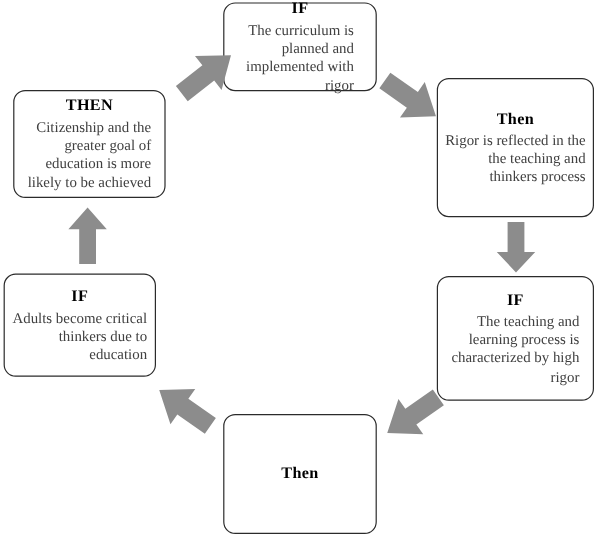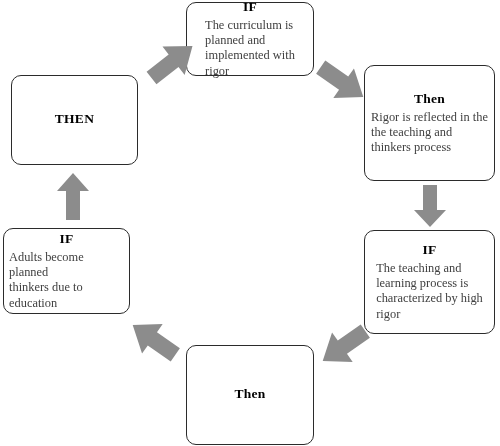--- a/index.html
+++ b/index.html
@@ -22,21 +22,21 @@
   .node {
     position: absolute;
     box-sizing: border-box;
     background: #ffffff;
     border: 1px solid #2b2b2b;
     border-radius: 10px;
     display: flex;
     flex-direction: column;
     align-items: center;
     justify-content: center;
-    text-align: left;
+    text-align: right;
     padding: 4px 5px;
   }
   .node-head {
     font-weight: bold;
     font-size: 13.5px;
     line-height: 1.25;
     letter-spacing: 0.3px;
     margin-bottom: 2px;
     color: #000000;
   }
@@ -89,27 +89,31 @@
 characterized  by high
 rigor</div>
   </div>
 
   <div class="node" id="node-bottom">
     <div class="node-head">Then</div>
   </div>
 
   <div class="node" id="node-lowerleft">
     <div class="node-head">IF</div>
-    <div class="node-body">Adults  become planned
+    <div class="node-body">Adults  become critical
 thinkers  due to
 education</div>
   </div>
 
   <div class="node" id="node-left">
     <div class="node-head">THEN</div>
+    <div class="node-body">Citizenship  and the
+greater  goal of
+education is more
+likely  to be achieved</div>
   </div>
 
   <div class="arrow" style="left:144px; top:38px;">
     <svg width="56" height="48" viewBox="0 0 56 48">
       <g transform="rotate(-38 28 24)">
         <polygon class="arrow-shape" points="2,16 30,16 30,6 54,24 30,42 30,32 2,32"></polygon>
       </g>
     </svg>
   </div>
 

